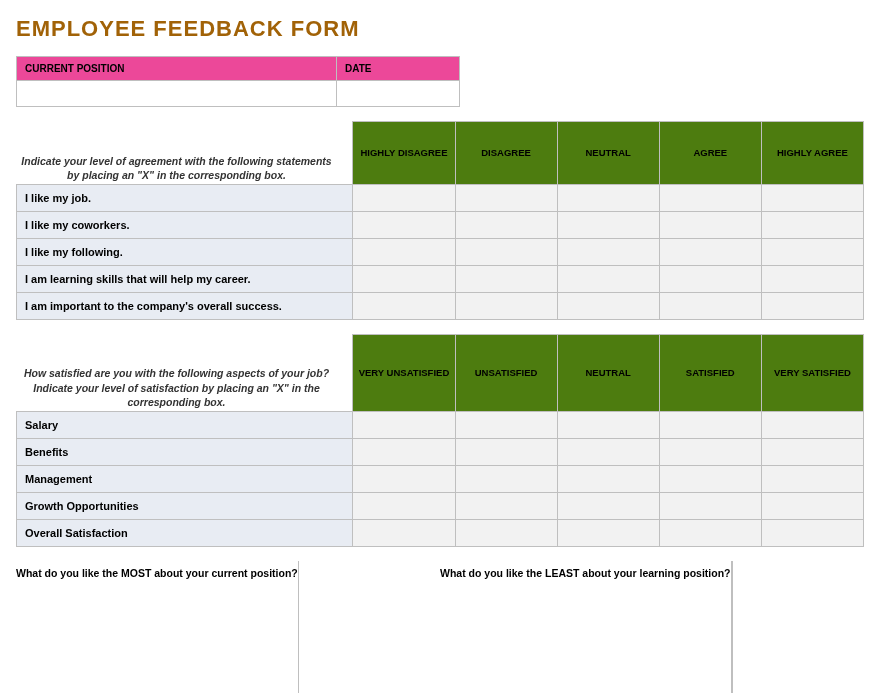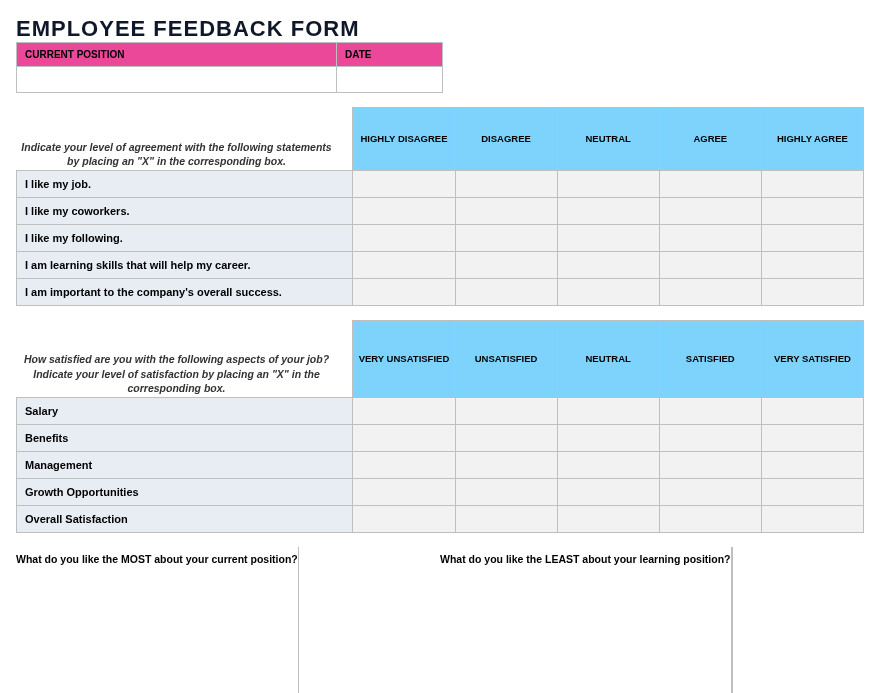--- a/index.html
+++ b/index.html
@@ -7,42 +7,43 @@
     font-family: "Century Gothic", "Avant Garde", Arial, sans-serif;
     background: #fff;
     padding: 16px;
     width: 884px;
     font-size: 11px;
     color: #000;
   }
   .title {
     font-size: 22px;
     font-weight: bold;
-    color: #0f172a;
+    color: #a16207;
     letter-spacing: 1px;
+    margin-bottom: 14px;
   }
   table { border-collapse: collapse; }
   td, th { border: 1px solid #bfbfbf; }
 
   
   .info-table { margin-bottom: 14px; }
   .info-table th {
     background: #ec4899;
     font-weight: bold;
     font-size: 10px;
     text-align: left;
     padding: 6px 8px;
     vertical-align: middle;
   }
   .info-table td {
     background: #fff;
     height: 26px;
   }
   .info-pos-h { width: 320px; }
-  .info-date-h { width: 106px; }
+  .info-date-h { width: 123px; }
 
   
   .section { margin-bottom: 14px; }
   .instructions {
     font-style: italic;
     font-size: 10.5px;
     color: #333;
     line-height: 1.35;
     margin-bottom: 2px;
     max-width: 320px;
@@ -50,21 +51,21 @@
   }
 
   .matrix { width: 848px; table-layout: fixed; }
   .matrix .corner {
     border-top: none;
     border-left: none;
     background: transparent;
     width: 336px;
   }
   .matrix th.col {
-    background: #7dd3fc;
+    background: #4d7c0f;
     font-weight: bold;
     font-size: 9.5px;
     text-align: center;
     padding: 8px 4px;
     width: 102px;
   }
   .matrix td.rowlabel {
     background: #e8ecf3;
     font-weight: bold;
     font-size: 11px;

